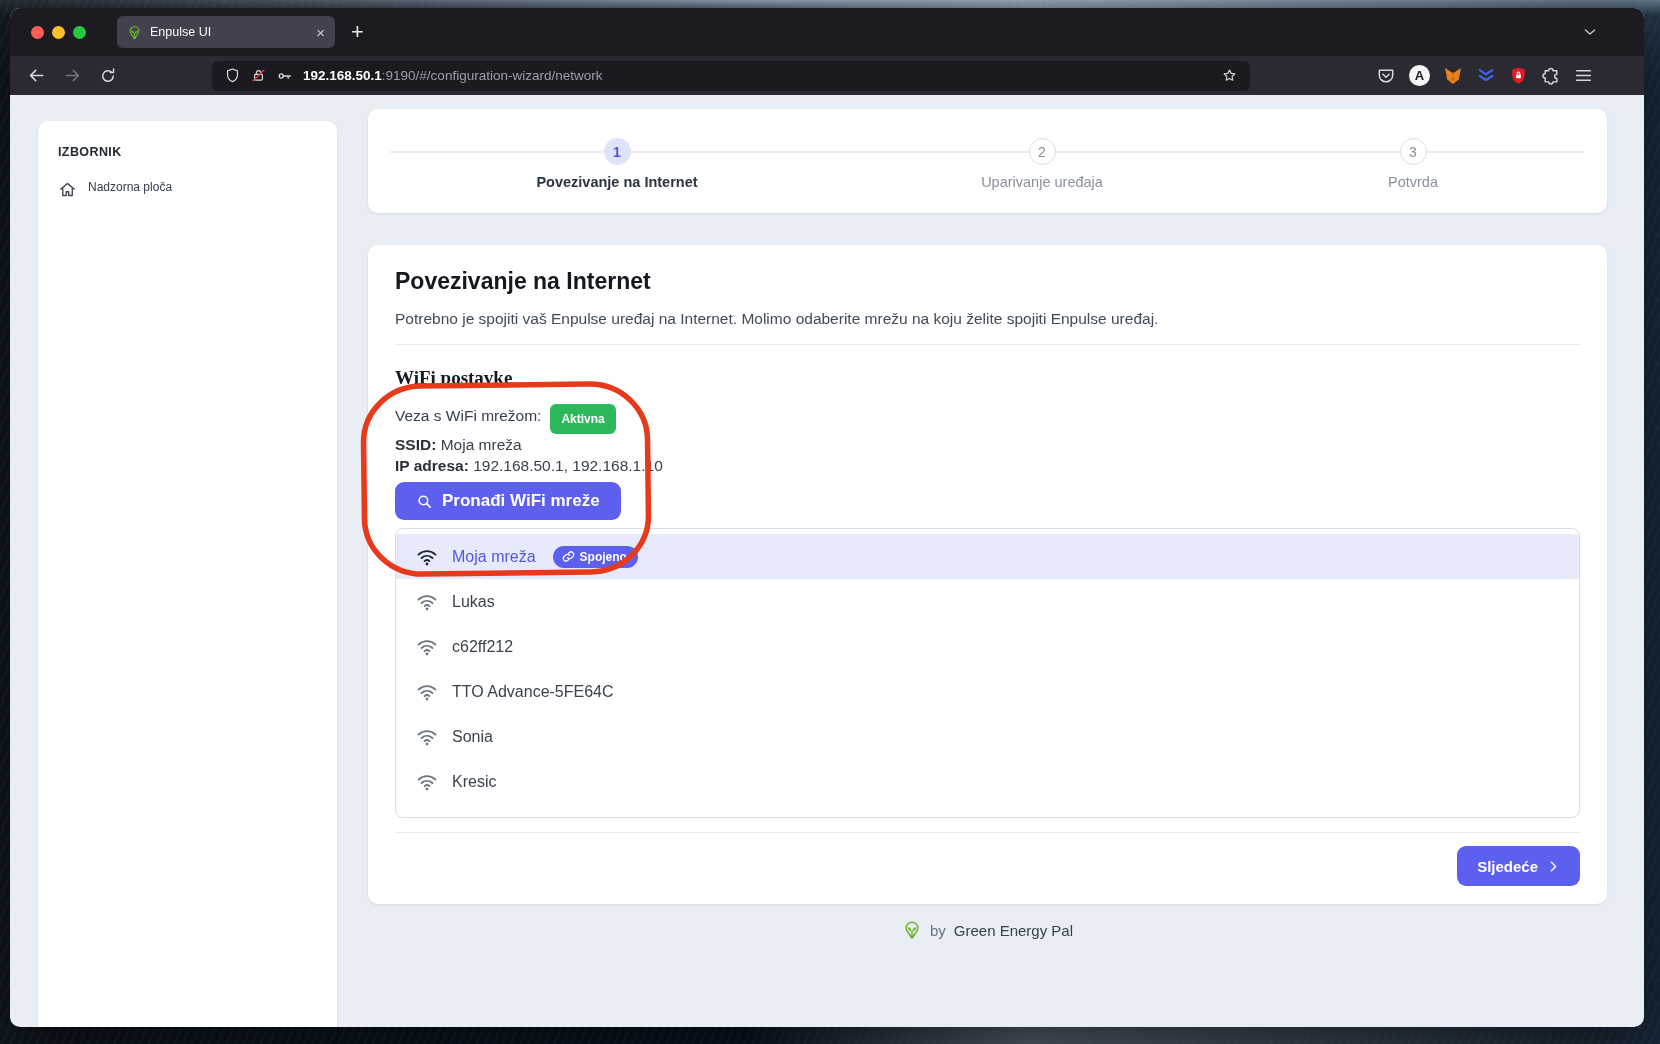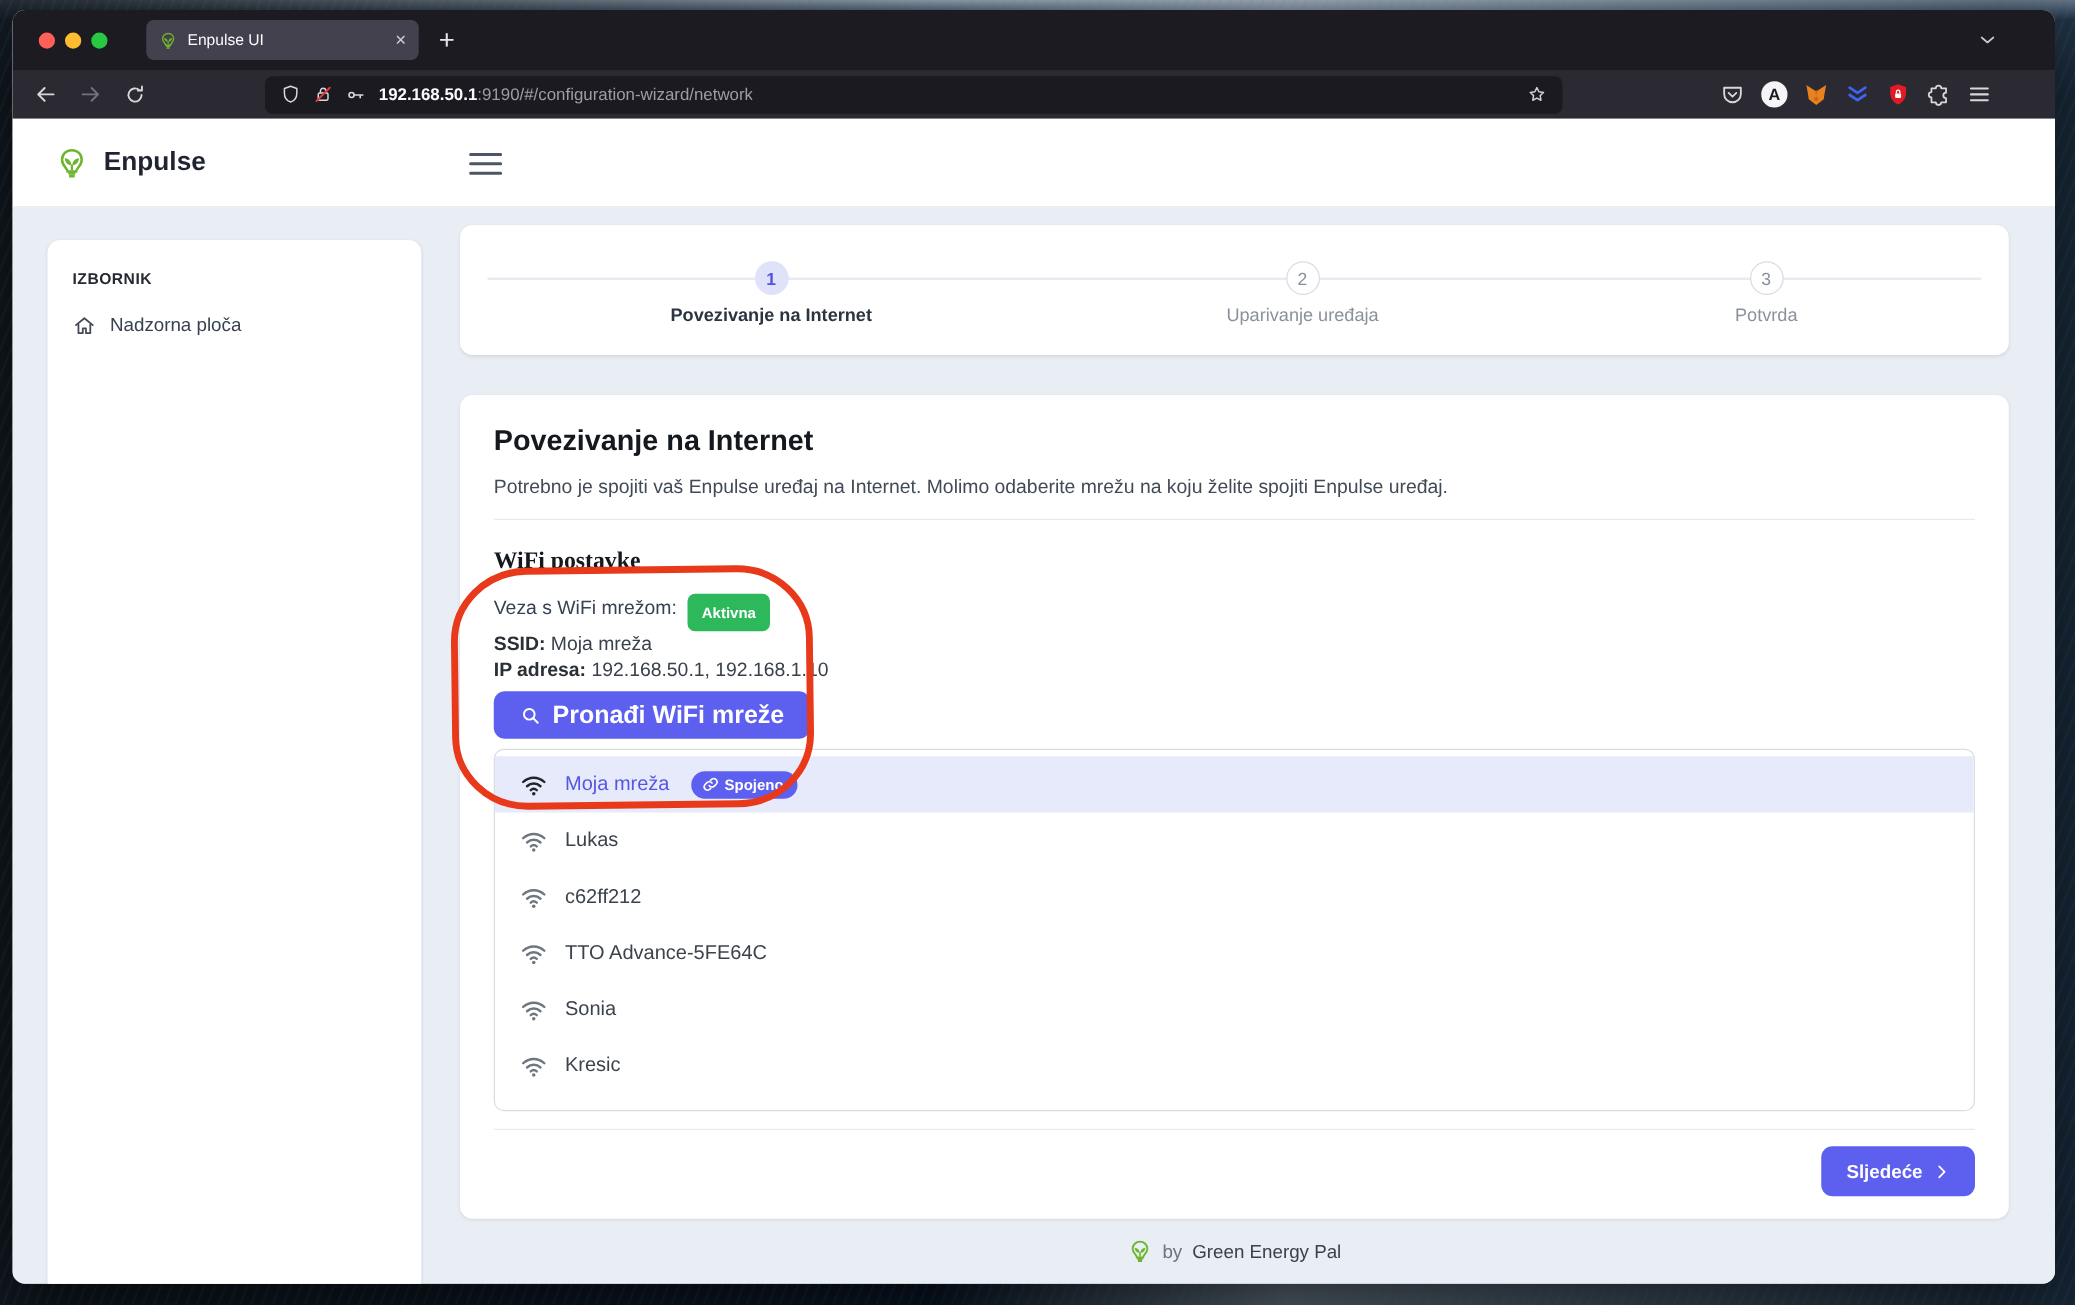--- a/index.html
+++ b/index.html
@@ -47,22 +47,22 @@
   
   .appheader{height:71px; background:#fff; border-bottom:1px solid #e6e8ec; position:relative;
              display:flex; align-items:center; padding-left:34px;}
   .brand{margin-left:12px; font-size:21px; font-weight:bold; color:#1f2430;}
   .menu-btn{position:absolute; left:365px; top:26px; display:flex;}
   
   .page{position:relative; height:861px; background:#e9edf4;}
   .card{background:#fff; border-radius:10px; box-shadow:0 1px 3px rgba(16,24,40,.09);}
   .sidebar{position:absolute; left:28px; top:26px; width:299px; height:1016px; padding:24px 20px;}
   .sidebar-title{font-size:12.5px; font-weight:bold; color:#242a32; letter-spacing:.4px;}
-  .sidebar-item{margin-top:21px; display:flex; align-items:center; gap:11px;
-                color:#374151; font-size:15px; cursor:default;}
+  .sidebar-item{margin-top:21px; display:flex; align-items:flex-start; gap:11px;
+                color:#374151; font-size:12px; cursor:default;}
   
   .stepper-card{position:absolute; left:358px; top:14px; width:1239px; height:104px;}
   .stepper-line{position:absolute; left:22px; right:22px; top:42px; height:2px; background:#e8ebf1;}
   .step{position:absolute; top:29px; width:260px; text-align:center; transform:translateX(-50%);}
   .step-circle{width:27px; height:27px; border-radius:50%; margin:0 auto; font-size:14px;
                display:flex; align-items:center; justify-content:center; position:relative; z-index:2;}
   .step.active .step-circle{background:#dfe2f9; color:#5156d8; border:none; font-weight:bold;}
   .step.upcoming .step-circle{background:#fff; border:1.5px solid #d9dde3; color:#868e99;}
   .step-label{margin-top:9px; font-size:14.5px;}
   .step.active .step-label{color:#2b3440; font-weight:bold;}
@@ -74,21 +74,21 @@
   .divider{margin-top:14px; height:1px; background:#e7eaee;}
   .section-title{margin-top:20px; font-size:19px; line-height:26px; font-weight:bold; color:#14181f;font-family:Liberation Serif, serif;}
   .conn-row{margin-top:13px; display:flex; align-items:flex-start; gap:9px;
             font-size:15.5px; line-height:24px; color:#374151;}
   .badge-active{background:var(--success); color:#fff; font-size:12px; font-weight:bold;
                 padding:3px 11px; border-radius:6px;}
   .kv{font-size:15.5px; line-height:21px; color:#3a414b;}
   .kv b{color:#2b3036;}
   .scan-btn{margin-top:6px; display:inline-flex; align-items:center; gap:9px; height:38px;
             padding:0 21px; background:var(--accent); color:#fff; border:none; border-radius:9px;
-            font-family:inherit; font-size:20px; font-weight:bold; cursor:pointer;}
+            font-family:inherit; font-size:17px; font-weight:bold; cursor:pointer;}
   .net-list{margin-top:8px; height:290px; border:1px solid #d9dee6; border-radius:8px;
             overflow:hidden; padding-top:5px;}
   .net-row{height:45px; display:flex; align-items:center; gap:13px; padding:0 19px;
            font-size:16px; color:#3c434d; cursor:pointer;}
   .net-row .wifi{color:#6e7680; flex:none;}
   .net-row.connected{background:#e7eafb;}
   .net-row.connected .wifi{color:#20262e;}
   .net-row.connected .net-name{color:#5457e2; font-weight:500;}
   .badge-connected{margin-left:4px; background:var(--accent); color:#fff; border-radius:13px;
                    padding:4px 11px 4px 9px; font-size:12px; font-weight:bold;
@@ -204,34 +204,20 @@
             </svg>
         </span>
         <span style="display:flex">
           <svg width="19" height="19" viewBox="0 0 24 24">
               <path d="M3.5 6h17M3.5 12h17M3.5 18h17" stroke="#d7d7dc" stroke-width="2.1" stroke-linecap="round"></path>
             </svg>
         </span>
       </div>
     </div>
 
-    <div class="appheader">
-      <svg width="27" height="27" viewBox="0 0 24 24">
-        <path d="M12 2.8c-4 0-7 3-7 6.8 0 2.6 1.3 4.3 2.6 5.7.8.9 1.4 1.7 1.4 2.7h6c0-1 .6-1.8 1.4-2.7 1.3-1.4 2.6-3.1 2.6-5.7 0-3.8-3-6.8-7-6.8z" fill="none" stroke="var(--logo)" stroke-width="1.8"></path>
-        <path fill="var(--logo)" d="M11.6 13.5c0-3-2-4.8-4.6-4.9 0 2.9 1.9 4.9 4.6 4.9zM12.4 13.5c0-3 2-4.8 4.6-4.9 0 2.9-1.9 4.9-4.6 4.9z"></path>
-        <path stroke="var(--logo)" stroke-width="1.6" d="M12 17v-4"></path>
-        <path stroke="var(--logo)" stroke-width="1.8" d="M9.5 19.4h5M10 21.4h4"></path>
-      </svg>
-      <span class="brand">Enpulse</span>
-      <span class="menu-btn">
-        <svg width="27" height="20" viewBox="0 0 27 20">
-            <path d="M1.5 2.5h24M1.5 10h24M1.5 17.5h24" stroke="#4b5563" stroke-width="2.4" stroke-linecap="round"></path>
-          </svg>
-      </span>
-    </div>
 
     <div class="page">
 
       <div class="card sidebar">
         <div class="sidebar-title">IZBORNIK</div>
         <div class="sidebar-item">
           <svg width="19" height="19" viewBox="0 0 24 24">
             <path d="M3.5 11.5 12 4.5l8.5 7" fill="none" stroke="#434a55" stroke-width="1.8" stroke-linecap="round" stroke-linejoin="round"></path>
             <path d="M6 10.4V19.5h4.4v-4.7h3.2v4.7H18v-9.1" fill="none" stroke="#434a55" stroke-width="1.8" stroke-linejoin="round"></path>
           </svg>

